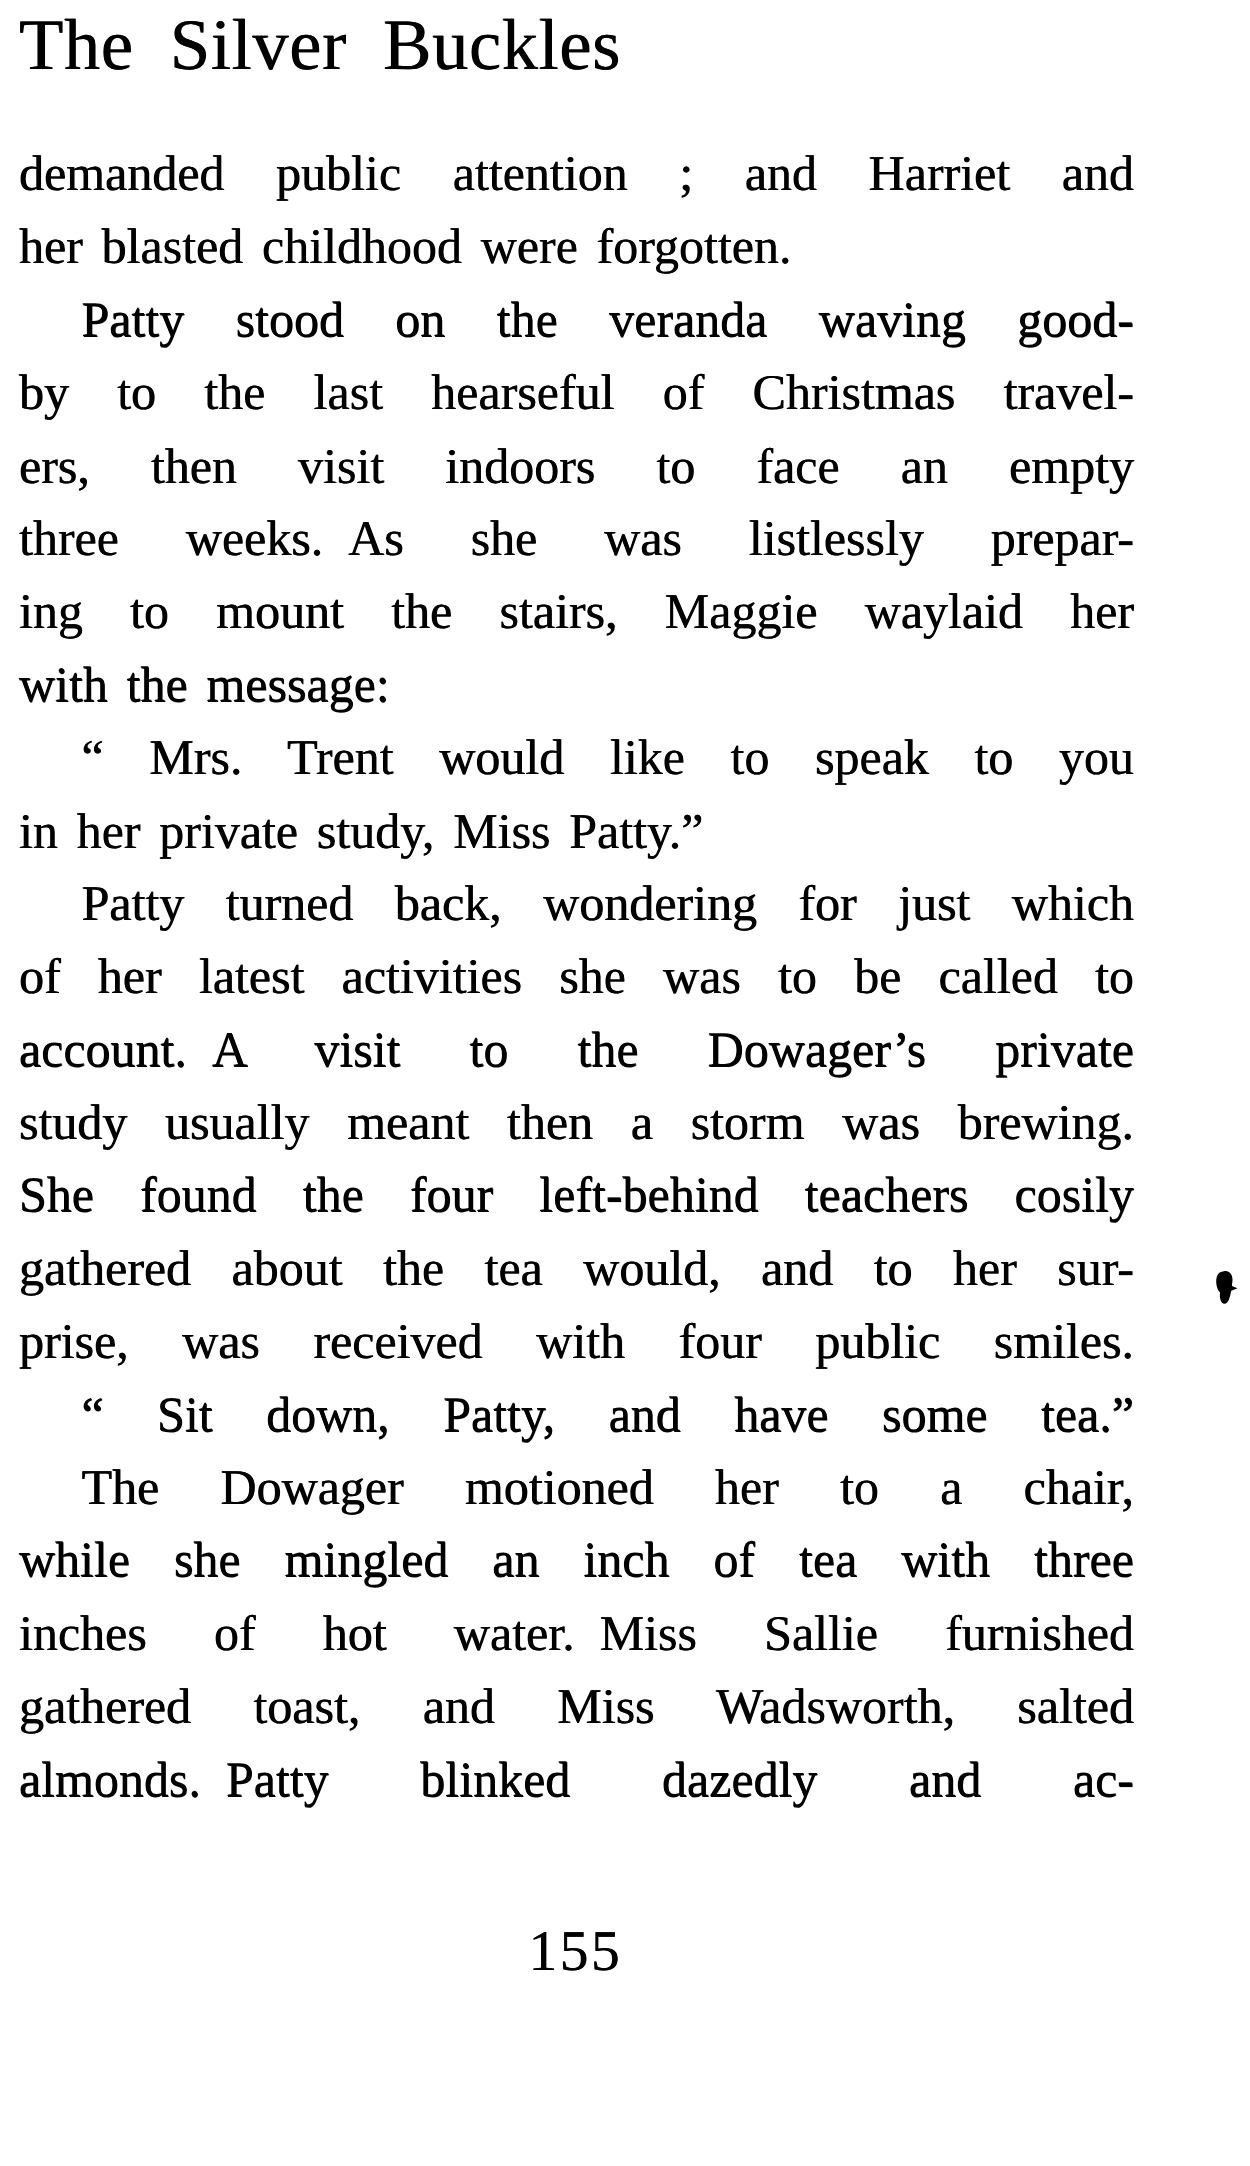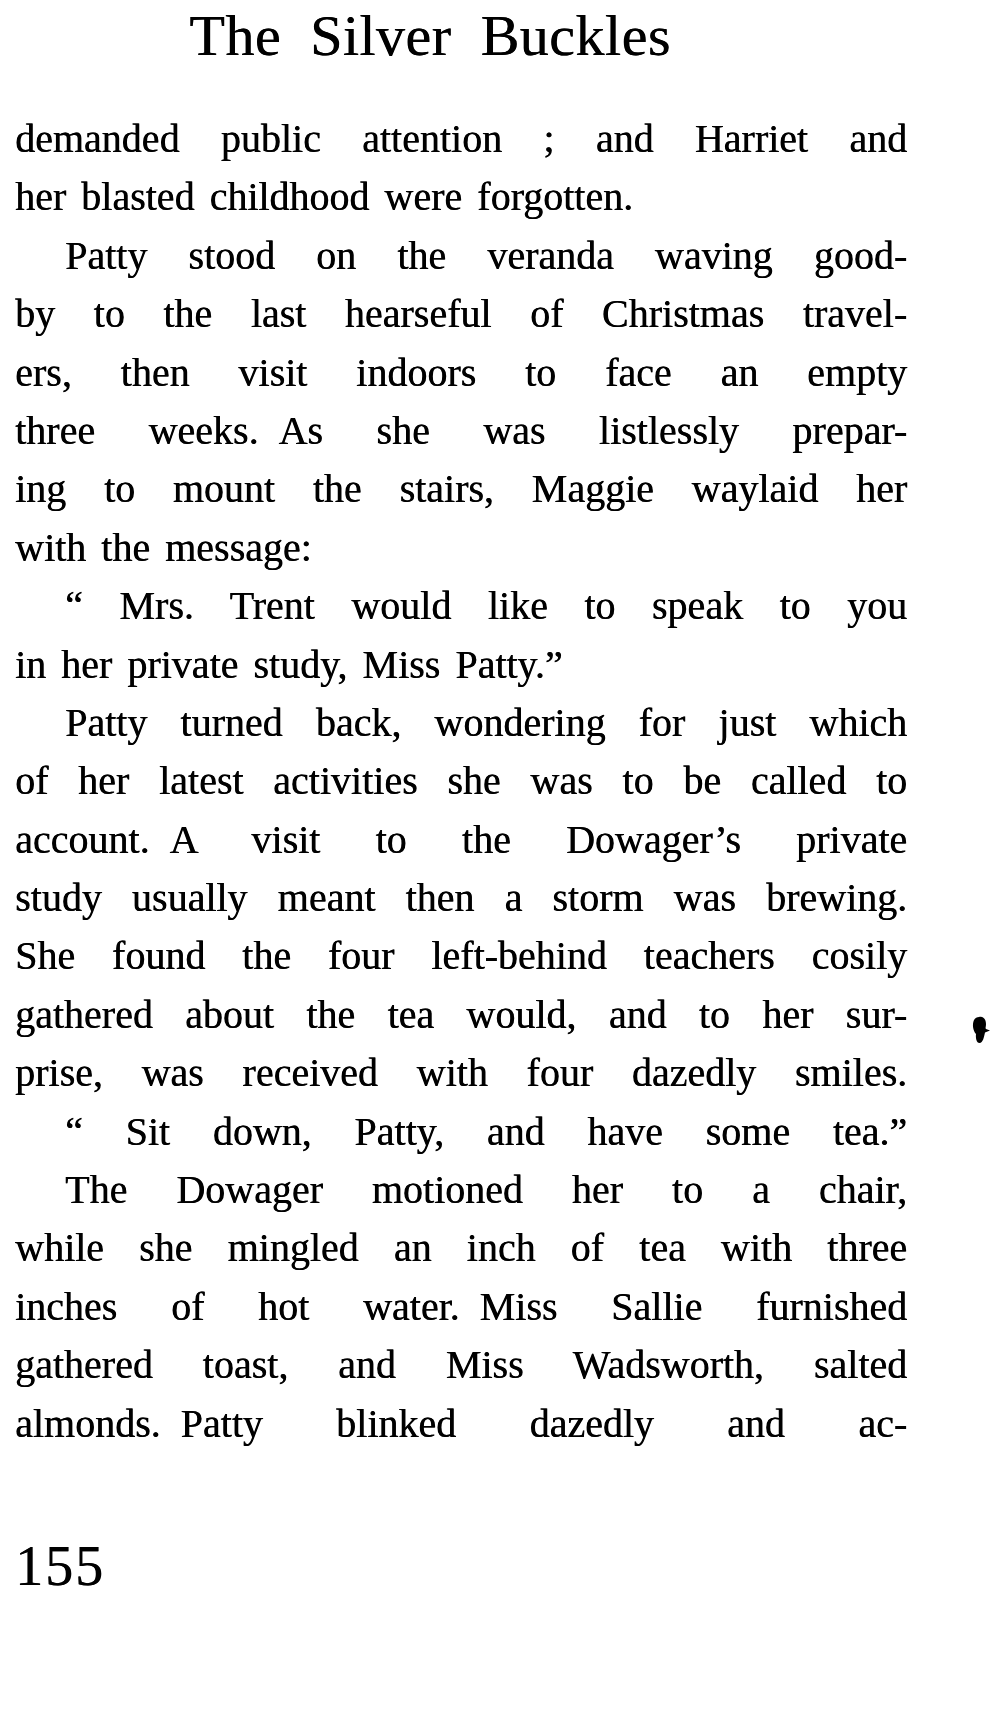--- a/index.html
+++ b/index.html
@@ -18,21 +18,20 @@
   }
   
   .ink {
     text-shadow: 0.5px 0.3px 0 #000;
   }
   .title {
     position: absolute;
     top: 4px;
     left: 15px;
     width: 830px;
-    text-align: center;
     font-size: 58px;
     line-height: 1.1;
     word-spacing: 14px;
     letter-spacing: 0.5px;
     white-space: nowrap;
   }
   .body {
     position: absolute;
     top: 110px;
     left: 15px;
@@ -53,22 +52,22 @@
     white-space: normal;
   }
   .line.indent {
     text-indent: 50px;
   }
   .folio {
     position: absolute;
     top: 1534px;
     left: 15px;
     width: 890px;
-    text-align: left;
-    font-size: 56px;
+    text-align: center;
+    font-size: 46px;
     letter-spacing: 2px;
     font-family: Liberation Serif, serif;
   }
   .ink-blot {
     position: absolute;
     left: 970px;
     top: 1016px;
     width: 20px;
     height: 28px;
   }
@@ -90,21 +89,21 @@
       <div class="line justify">ing to mount the stairs, Maggie waylaid her</div>
       <div class="line">with the message:</div>
       <div class="line justify indent">“ Mrs. Trent would like to speak to you</div>
       <div class="line">in her private study, Miss Patty.”</div>
       <div class="line justify indent">Patty turned back, wondering for just which</div>
       <div class="line justify">of her latest activities she was to be called to</div>
       <div class="line justify">account. A visit to the Dowager’s private</div>
       <div class="line justify">study usually meant then a storm was brewing.</div>
       <div class="line justify">She found the four left-behind teachers cosily</div>
       <div class="line justify">gathered about the tea would, and to her sur-</div>
-      <div class="line justify">prise, was received with four dazedly smiles.</div>
+      <div class="line justify">prise, was received with four public smiles.</div>
       <div class="line justify indent">“ Sit down, Patty, and have some tea.”</div>
       <div class="line justify indent">The Dowager motioned her to a chair,</div>
       <div class="line justify">while she mingled an inch of tea with three</div>
       <div class="line justify">inches of hot water. Miss Sallie furnished</div>
       <div class="line justify">gathered toast, and Miss Wadsworth, salted</div>
       <div class="line justify">almonds. Patty blinked dazedly and ac-</div>
     </div>
 
   <div class="folio ink">155</div>
 

